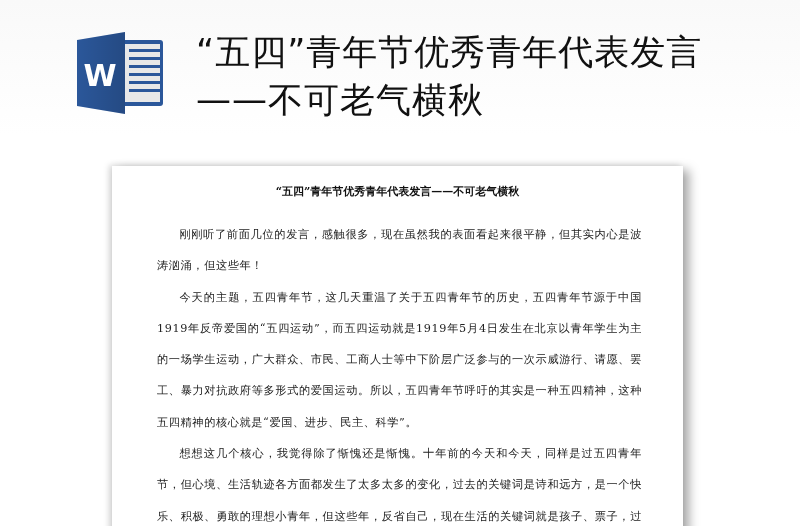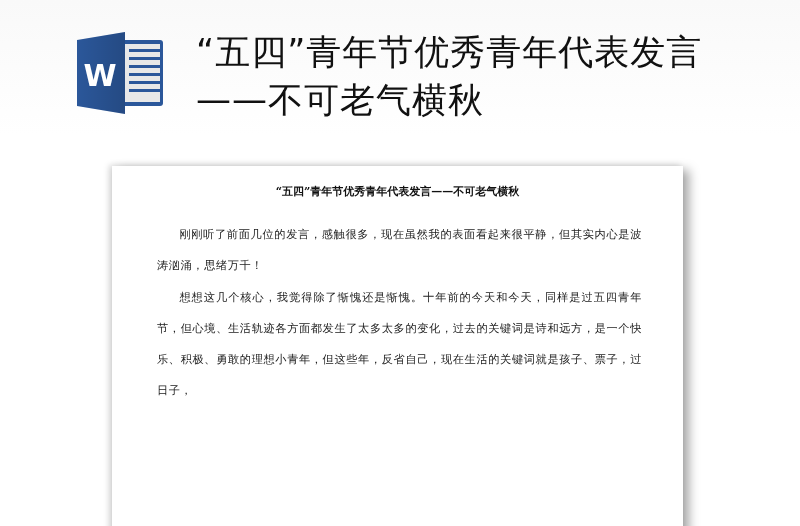--- a/index.html
+++ b/index.html
@@ -62,16 +62,17 @@
       </linearGradient>
     </defs>
   <text x="23" y="54" text-anchor="middle" font-family="DejaVu Sans, sans-serif" font-weight="bold" font-size="30" fill="#fff">W</text>
 </svg>
 
 <div class="cover-title">“五四”青年节优秀青年代表发言——不可老气横秋</div>
 
 <div class="page">
   <div class="doc-title">“五四”青年节优秀青年代表发言——不可老气横秋</div>
   <div class="body-text">
-    <p>刚刚听了前面几位的发言，感触很多，现在虽然我的表面看起来很平静，但其实内心是波涛汹涌，思绪万千！</p>
+    <p>刚刚听了前面几位的发言，感触很多，现在虽然我的表面看起来很平静，但其实内心是波涛汹涌，但这些年！</p>
+    <p>今天的主题，五四青年节，这几天重温了关于五四青年节的历史，五四青年节源于中国1919年反帝爱国的“五四运动”，而五四运动就是1919年5月4日发生在北京以青年学生为主的一场学生运动，广大群众、市民、工商人士等中下阶层广泛参与的一次示威游行、请愿、罢工、暴力对抗政府等多形式的爱国运动。所以，五四青年节呼吁的其实是一种五四精神，这种五四精神的核心就是“爱国、进步、民主、科学”。</p>
     <p>想想这几个核心，我觉得除了惭愧还是惭愧。十年前的今天和今天，同样是过五四青年节，但心境、生活轨迹各方面都发生了太多太多的变化，过去的关键词是诗和远方，是一个快乐、积极、勇敢的理想小青年，但这些年，反省自己，现在生活的关键词就是孩子、票子，过日子，</p>
   </div>
 </div>
 
 </body></html>

